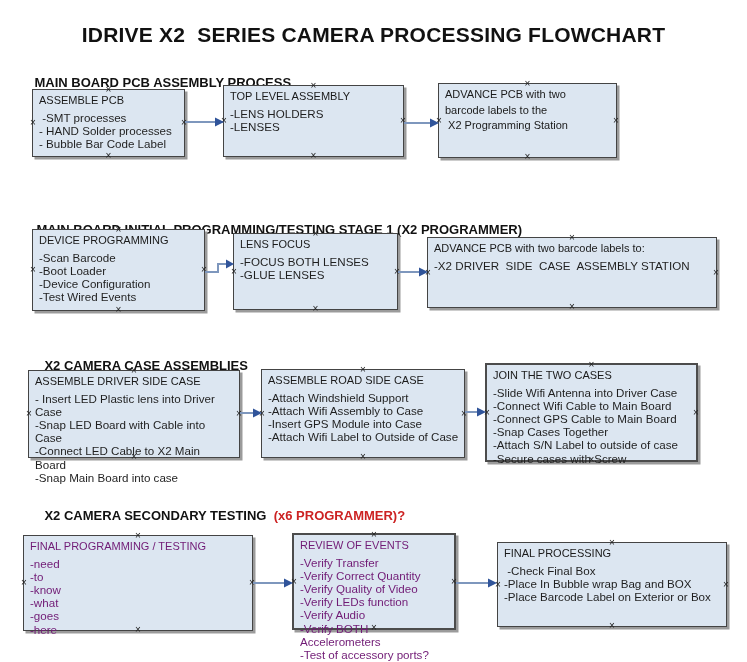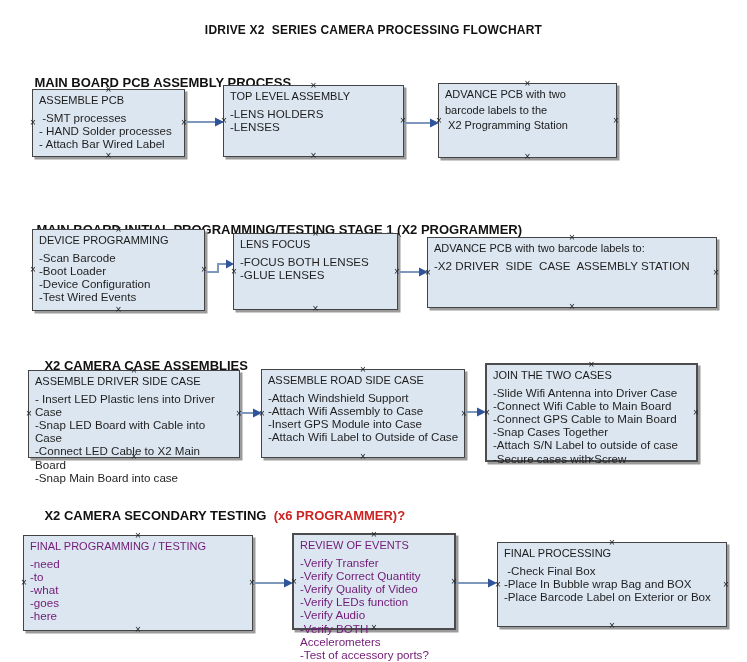--- a/index.html
+++ b/index.html
@@ -1,19 +1,19 @@
 <!DOCTYPE html>
 <html><head>
 <meta charset="utf-8">
 <style>
   html,body{margin:0;padding:0;background:#ffffff;}
   .canvas{position:relative;width:747px;height:662px;background:#ffffff;overflow:hidden;
           font-family:"Liberation Sans",sans-serif;color:#151515;}
   .main-title{position:absolute;left:0;top:23px;width:747px;text-align:center;
-              font-size:12px;font-weight:bold;white-space:pre;letter-spacing:.2px;color:#111;}
+              font-size:21px;font-weight:bold;white-space:pre;letter-spacing:.2px;color:#111;}
   .sec-heading{position:absolute;font-size:13px;font-weight:bold;white-space:pre;color:#111;line-height:18px;}
   .sec-heading .red-part{color:#cc2222;}
   .vbox{position:absolute;background:#dce6f1;border:1.4px solid #444444;
         box-shadow:2.5px 2.5px 0 #9b9b9b;box-sizing:border-box;
         padding:3px 5px 0 6px;}
   .vbox.thick{border-width:2px;border-color:#4c4c4c;}
   .btitle{font-size:11px;font-weight:normal;line-height:15.5px;white-space:pre-wrap;margin-bottom:2px;color:#1a1a1a;}
   .btitle.nowrap{white-space:pre;}
   .items .item{font-size:11.6px;line-height:13.2px;white-space:pre-wrap;color:#1f1f1f;}
   .vbox.red .btitle,.vbox.red .items .item{color:#701a75;}
@@ -41,21 +41,21 @@
   </div>
   <div class="sec-heading" style="left:30px;top:489px">
     <span>X2 CAMERA SECONDARY TESTING</span><span class="red-part">  (x6 PROGRAMMER)?</span>
   </div>
 
   <div class="vbox" style="left:32px;top:89px;width:153px;height:68px">
     <div class="btitle">ASSEMBLE PCB</div>
     <div class="items">
         <div class="item"> -SMT processes</div>
         <div class="item">- HAND Solder processes</div>
-        <div class="item">- Attach Bar Wired Label</div>
+        <div class="item">- Bubble Bar Code Label</div>
       </div>
   <span class="cp" style="left: 50%; top: 0%;">×</span>
       <span class="cp" style="left: 50%; top: 100%;">×</span>
       <span class="cp" style="left: 0%; top: 50%;">×</span>
       <span class="cp" style="left: 100%; top: 50%;">×</span>
     </div>
   <div class="vbox" style="left:223px;top:85px;width:181px;height:72px">
     <div class="btitle">TOP LEVEL ASSEMBLY</div>
     <div class="items">
         <div class="item">-LENS HOLDERS</div>
@@ -152,20 +152,21 @@
       <span class="cp" style="left: 50%; top: 100%;">×</span>
       <span class="cp" style="left: 0%; top: 50%;">×</span>
       <span class="cp" style="left: 100%; top: 50%;">×</span>
     </div>
 
   <div class="vbox red" style="left:23px;top:535px;width:230px;height:96px">
     <div class="btitle">FINAL PROGRAMMING / TESTING</div>
     <div class="items">
         <div class="item">-need</div>
         <div class="item">-to</div>
+        <div class="item">-know</div>
         <div class="item">-what</div>
         <div class="item">-goes</div>
         <div class="item">-here</div>
       </div>
   <span class="cp" style="left: 50%; top: 0%;">×</span>
       <span class="cp" style="left: 50%; top: 100%;">×</span>
       <span class="cp" style="left: 0%; top: 50%;">×</span>
       <span class="cp" style="left: 100%; top: 50%;">×</span>
     </div>
   <div class="vbox red thick" style="left:292px;top:533px;width:164px;height:97px">

